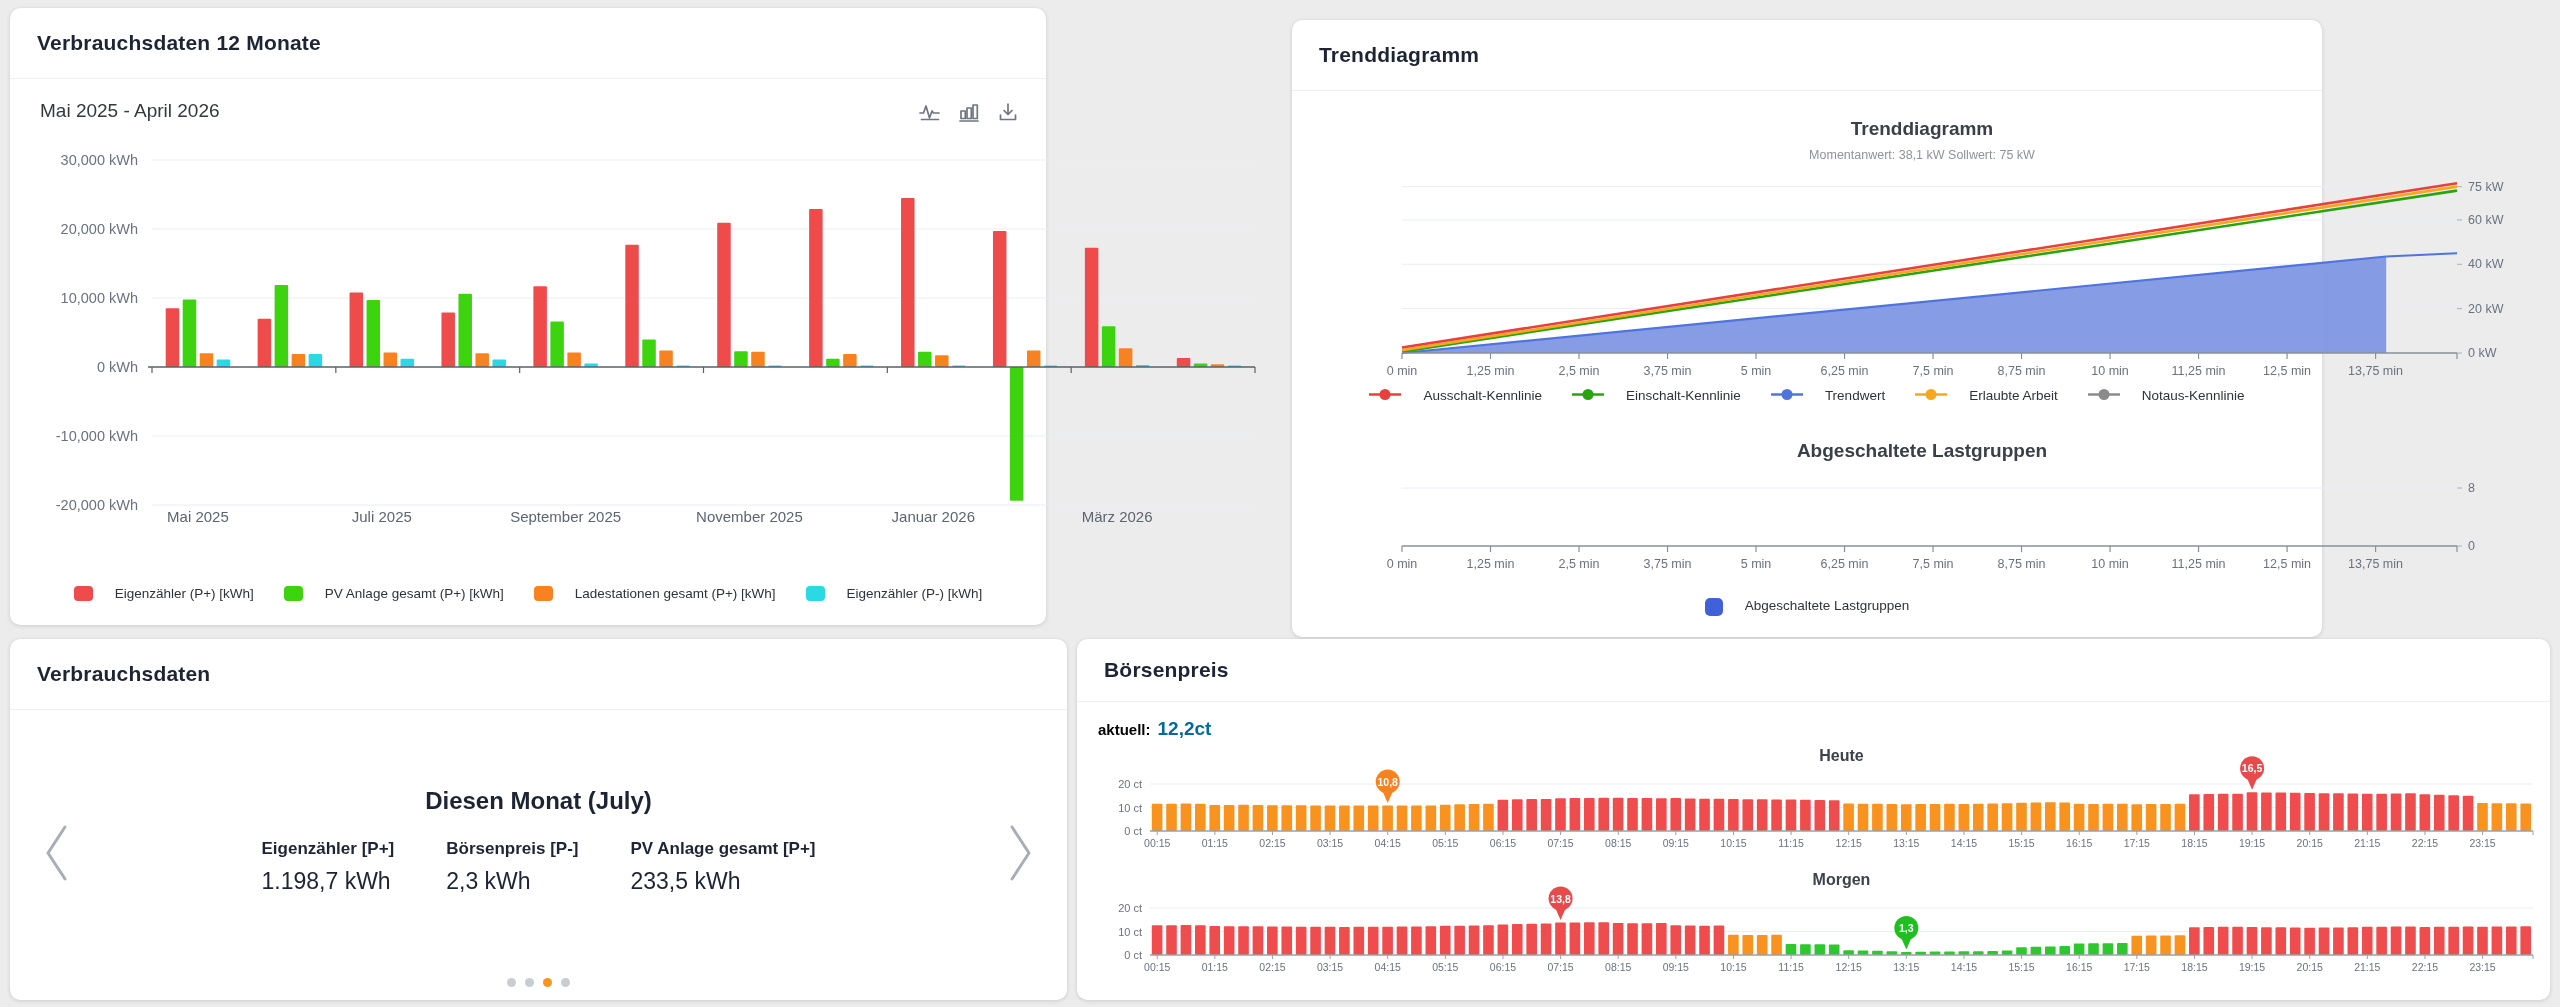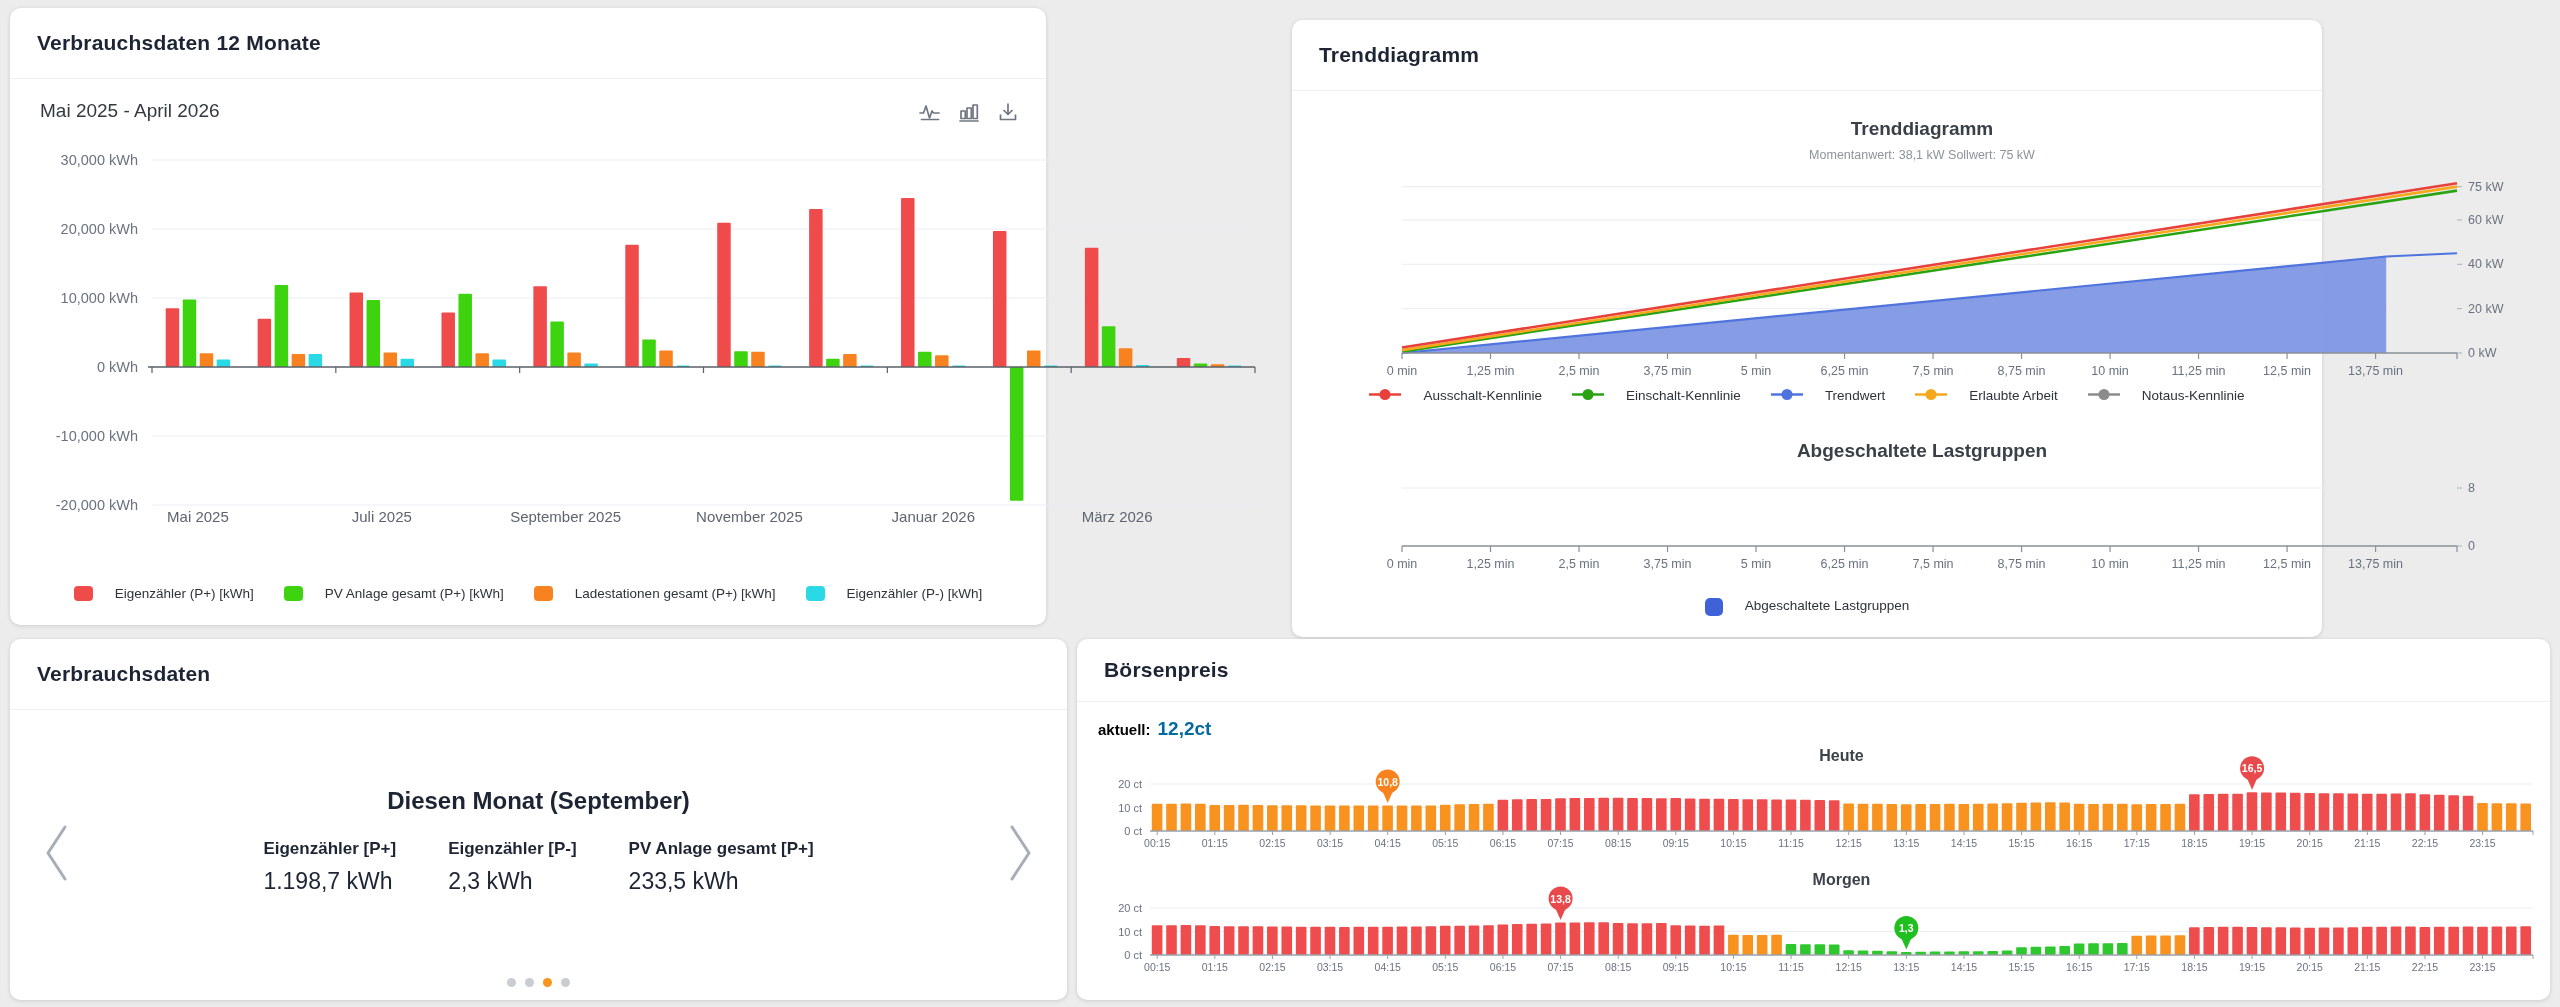--- a/index.html
+++ b/index.html
@@ -298,28 +298,28 @@
   <div class="chev" style="left:24px">
     <span><svg width="30" height="64" viewBox="0 0 30 64">
           <polyline points="24,6 7,32 24,58"></polyline>
         </svg></span>
   </div>
   <div class="chev" style="right:24px">
     <span><svg width="30" height="64" viewBox="0 0 30 64">
           <polyline points="6,6 23,32 6,58"></polyline>
         </svg></span>
   </div>
-  <div id="slideTitle">Diesen Monat (September)</div>
+  <div id="slideTitle">Diesen Monat (July)</div>
   <div id="statsRow">
     <div class="stat">
       <div class="lbl">Eigenzähler [P+]</div>
       <div class="val">1.198,7 kWh</div>
     </div>
     <div class="stat">
-      <div class="lbl">Eigenzähler [P-]</div>
+      <div class="lbl">Börsenpreis [P-]</div>
       <div class="val">2,3 kWh</div>
     </div>
     <div class="stat">
       <div class="lbl">PV Anlage gesamt [P+]</div>
       <div class="val">233,5 kWh</div>
     </div>
   </div>
   <div id="dotsRow">
       <span class="dot"></span>
       <span class="dot"></span>

